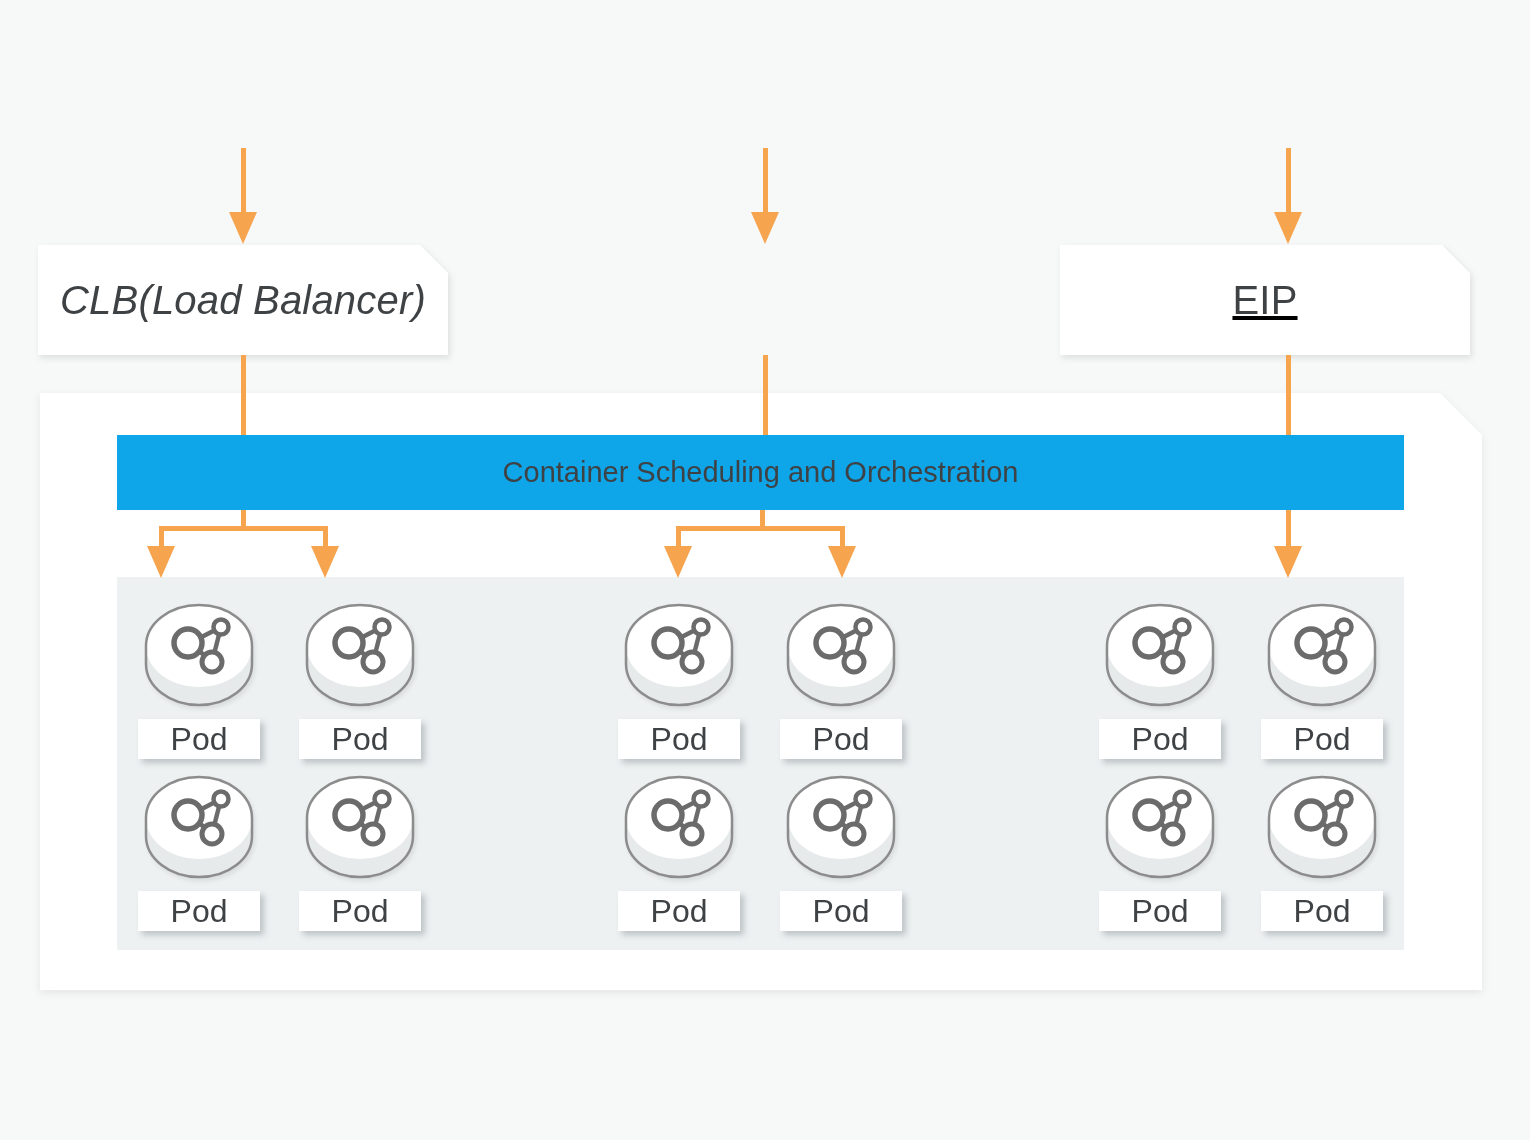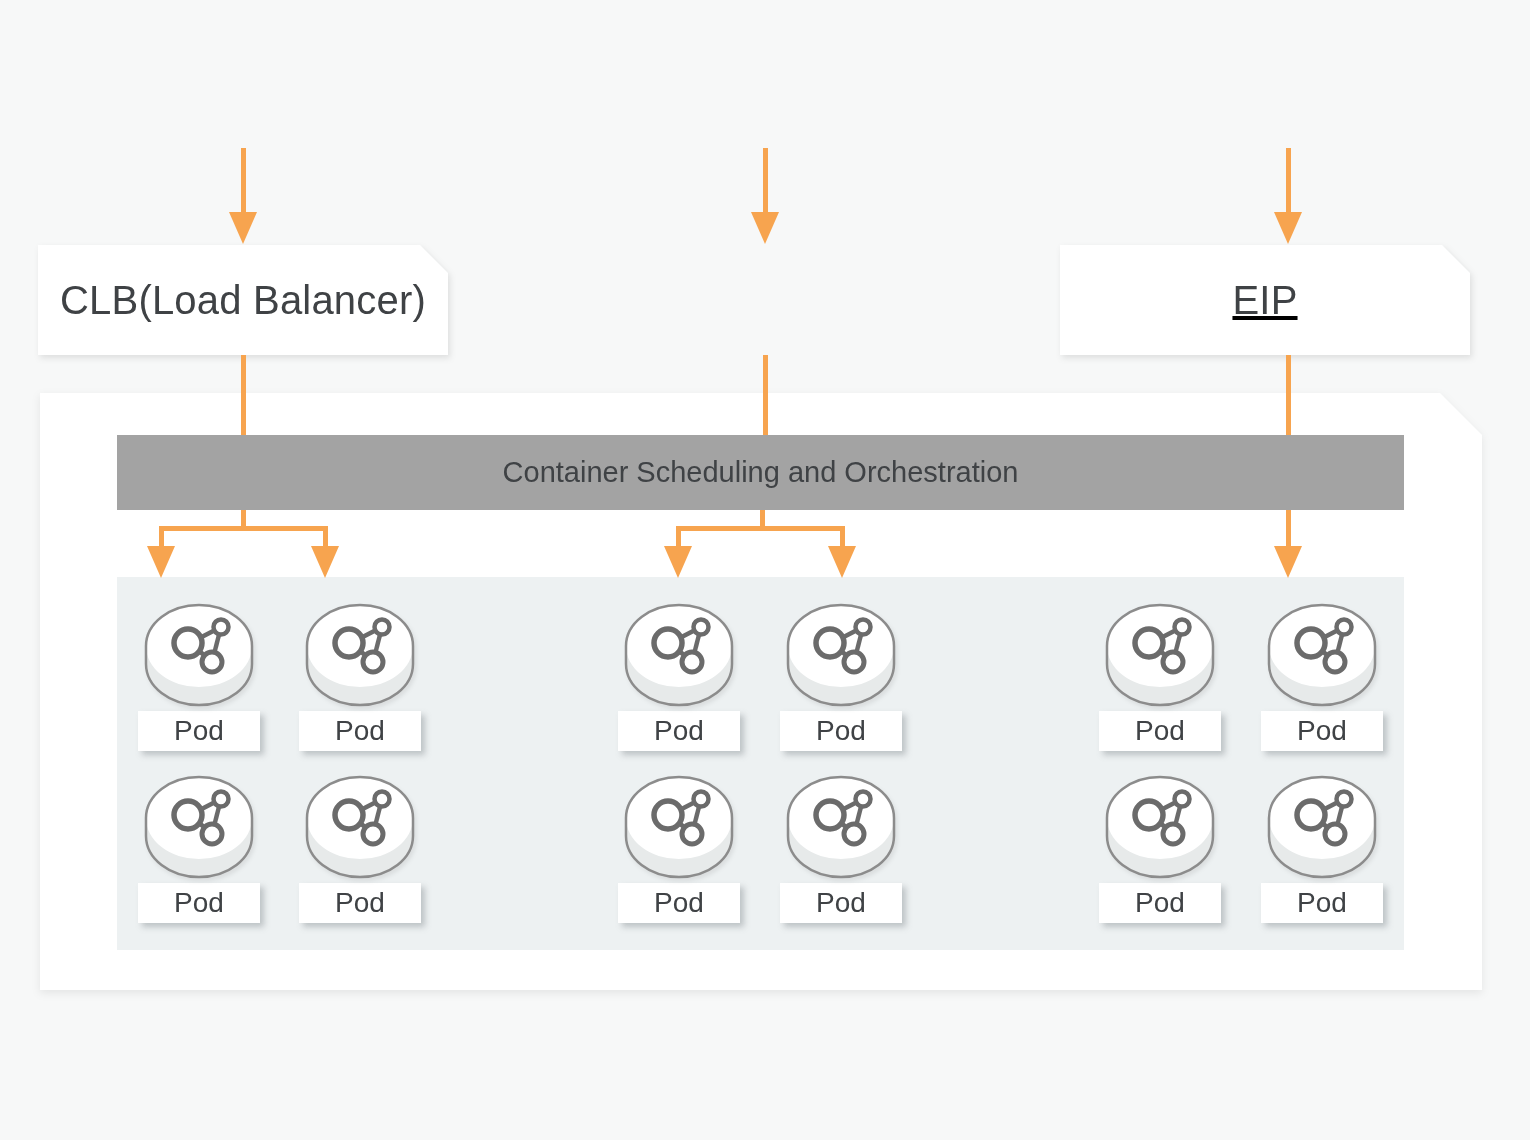--- a/index.html
+++ b/index.html
@@ -40,21 +40,21 @@
   .cluster{
     width:1442px;
     height:597px;
     background:#ffffff;
     clip-path:polygon(0 0, calc(100% - 42px) 0, 100% 42px, 100% 100%, 0 100%);
   }
   .cluster-header{
     position:absolute;
     left:117px; top:435px;
     width:1287px; height:75px;
-    background:#a3a3a3;
+    background:#0ea5e9;
     display:flex;
     align-items:center;
     justify-content:center;
     font-size:29px;
     color:#3f4245;
   }
   .pods-panel{
     position:absolute;
     left:117px; top:577px;
     width:1287px; height:373px;
@@ -85,29 +85,29 @@
     display:flex;
     flex-direction:column;
     align-items:center;
   }
   .pod-svg{
     width:110px;
     height:106px;
     filter:drop-shadow(2px 3px 2px rgba(0,0,0,0.08));
   }
   .pod-label{
-    margin-top:4px;
+    margin-top:12px;
     width:122px;
     height:40px;
     background:#ffffff;
     box-shadow:4px 4px 6px rgba(100,110,115,0.35);
     display:flex;
     align-items:center;
     justify-content:center;
-    font-size:28px;
+    font-size:32px;
     color:#3f4245;
   }
 </style>
 </head>
 <body>
 
 <svg width="0" height="0" style="position:absolute" aria-hidden="true">
   <defs>
     <g id="pod-cyl">
 
@@ -132,21 +132,21 @@
 <div class="stage">
 
   <div class="cluster-wrap">
     <div class="cluster"></div>
   </div>
   <div class="cluster-header">
     <span>Container Scheduling and Orchestration</span>
   </div>
   <div class="pods-panel"></div>
 
-  <div class="node-wrap" style="left:38px; top:245px;">
+  <div class="node-wrap" style="left:38px; top:245px;font-style:italic;">
     <div class="node">
       <span>CLB(Load Balancer)</span>
     </div>
   </div>
   <div class="node-wrap" style="left:1060px; top:245px;text-decoration:underline;">
     <div class="node">
       <span>EIP</span>
     </div>
   </div>
 

